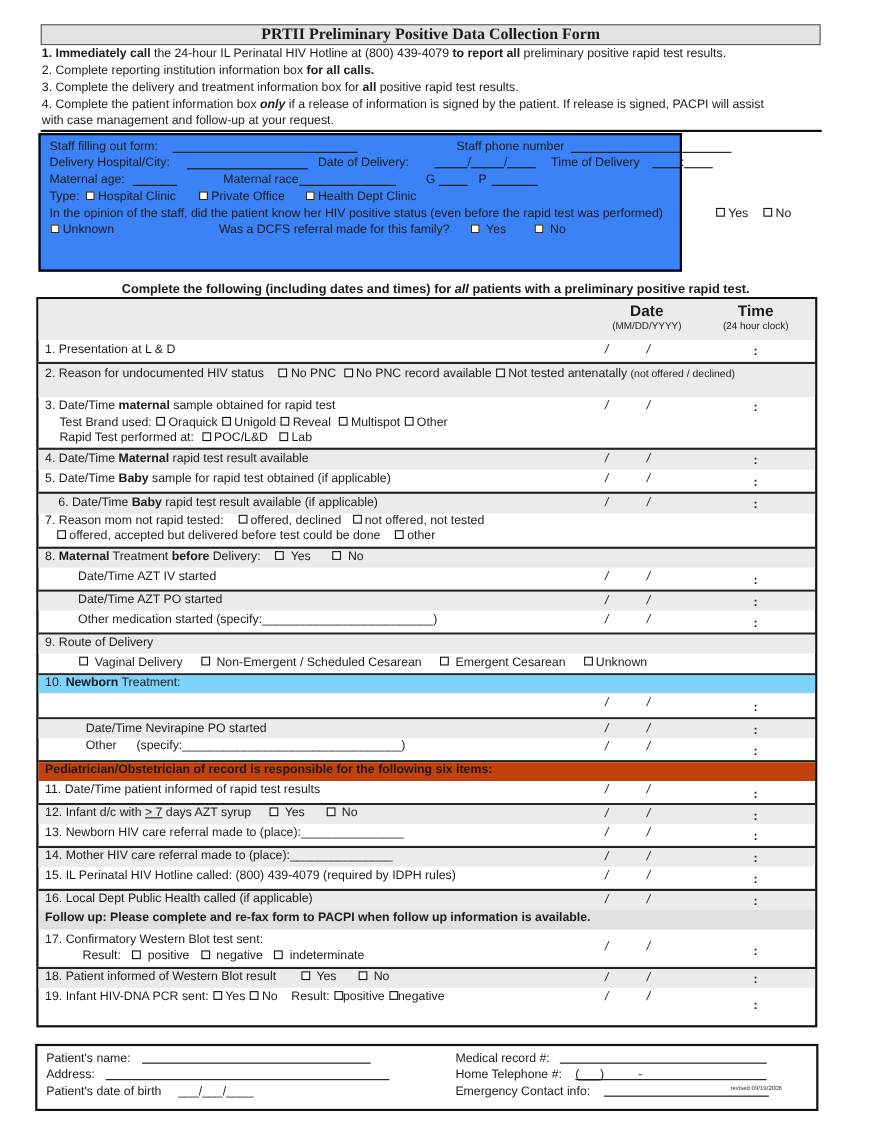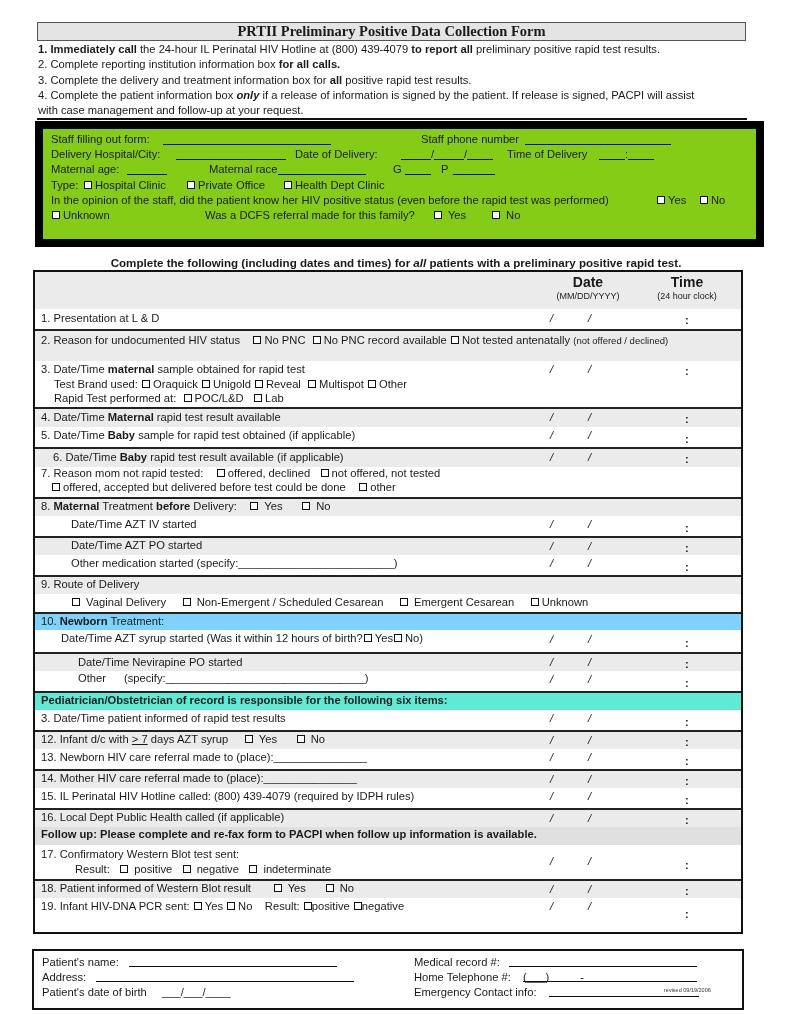--- a/index.html
+++ b/index.html
@@ -16,22 +16,22 @@
     background: #e4e4e4; border: 1px solid #555;
     text-align: center;
     font-family: "Liberation Serif", "DejaVu Serif", serif;
     font-weight: bold; font-size: 14.5px; line-height: 17px;
   }
   .instructions { position: absolute; left: 38px; top: 42px; width: 720px; line-height: 15.3px; font-size: 11.2px; }
   .instructions b { font-weight: bold; }
   .hr-thick { position: absolute; left: 37px; width: 710px; height: 2px; background: #111; }
 
   .staff-box {
-    position: absolute; left: 35px; top: 121px; width: 729px; height: 126px;
-    border: 8px solid #000000; background: #84cc16;
+    position: absolute; left: 35px; top: 121px; width: 585px; height: 126px;
+    border: 2px solid #000000; background: #3b82f6;
     padding: 3px 8px; line-height: 15.2px;
   }
   .row { position: relative; height: 15.2px; white-space: nowrap; }
   .abs { position: absolute; top: 0; white-space: nowrap; }
   .cb {
     display: inline-block; width: 8px; height: 8px; border: 1px solid #111;
     vertical-align: -0px; margin-right: 3px; margin-left: 1px; background: #fff;
   }
   .blank { display: inline-block; border-bottom: 1px solid #111; height: 11px; vertical-align: -2px; }
 
@@ -214,39 +214,36 @@
       <span><span class="cb"></span> <span>Non-Emergent / Scheduled  Cesarean</span></span>&nbsp;&nbsp;&nbsp;&nbsp;
       <span><span class="cb"></span> <span>Emergent Cesarean</span></span>&nbsp;&nbsp;&nbsp;&nbsp;
       <span><span class="cb"></span><span>Unknown</span></span>
     </span>
   </div>
   <div class="tline" style="top:340px"></div>
 
   <div class="trow shade" style="top:342px;height:16px;background:#7dd3fc">
     <span class="cell-text" style="top:1px"><span>10. </span><b>Newborn</b><span> Treatment:</span></span>
   </div>
-  <div class="trow" style="top:358px;height:22px">
-    <span class="cell-text" style="top:2px;left:26px"><span>Date/Time AZT syrup started (Was it within 12 hours of birth?</span><span><span class="cb"></span><span>Yes</span></span><span><span class="cb"></span><span>No)</span></span></span>
-  </div>
   <div class="tline" style="top:380px"></div>
   <div class="trow shade" style="top:382px;height:17px">
     <span class="cell-text" style="top:2px;left:43px">Date/Time Nevirapine PO started</span>
   </div>
   <div class="trow" style="top:399px;height:20px">
     <span class="cell-text" style="top:1px;left:43px">Other</span>
     <span class="cell-text" style="top:1px;left:89px">(specify:________________________________)</span>
   </div>
   <div class="tline" style="top:419px"></div>
 
-  <div class="trow shade" style="top:421px;height:17px;background:#5eead4">
+  <div class="trow shade" style="top:421px;height:17px;background:#c2410c">
     <span class="cell-text" style="top:1px;font-weight:bold">Pediatrician/Obstetrician of record is responsible for the following six items:</span>
   </div>
 
   <div class="trow" style="top:438px;height:20px">
-    <span class="cell-text" style="top:2px">3.  Date/Time patient informed of rapid test results</span>
+    <span class="cell-text" style="top:2px">11.  Date/Time patient informed of rapid test results</span>
   </div>
   <div class="tline" style="top:458px"></div>
 
   <div class="trow shade" style="top:460px;height:17px">
     <span class="cell-text" style="top:1px"><span>12.  Infant d/c with </span><u>&gt; 7</u><span> days AZT syrup</span>&nbsp;&nbsp;&nbsp;&nbsp;
       <span><span class="cb"></span> <span>Yes</span></span>&nbsp;&nbsp;&nbsp;&nbsp;&nbsp;
       <span><span class="cb"></span> <span>No</span></span>
     </span>
   </div>
 

